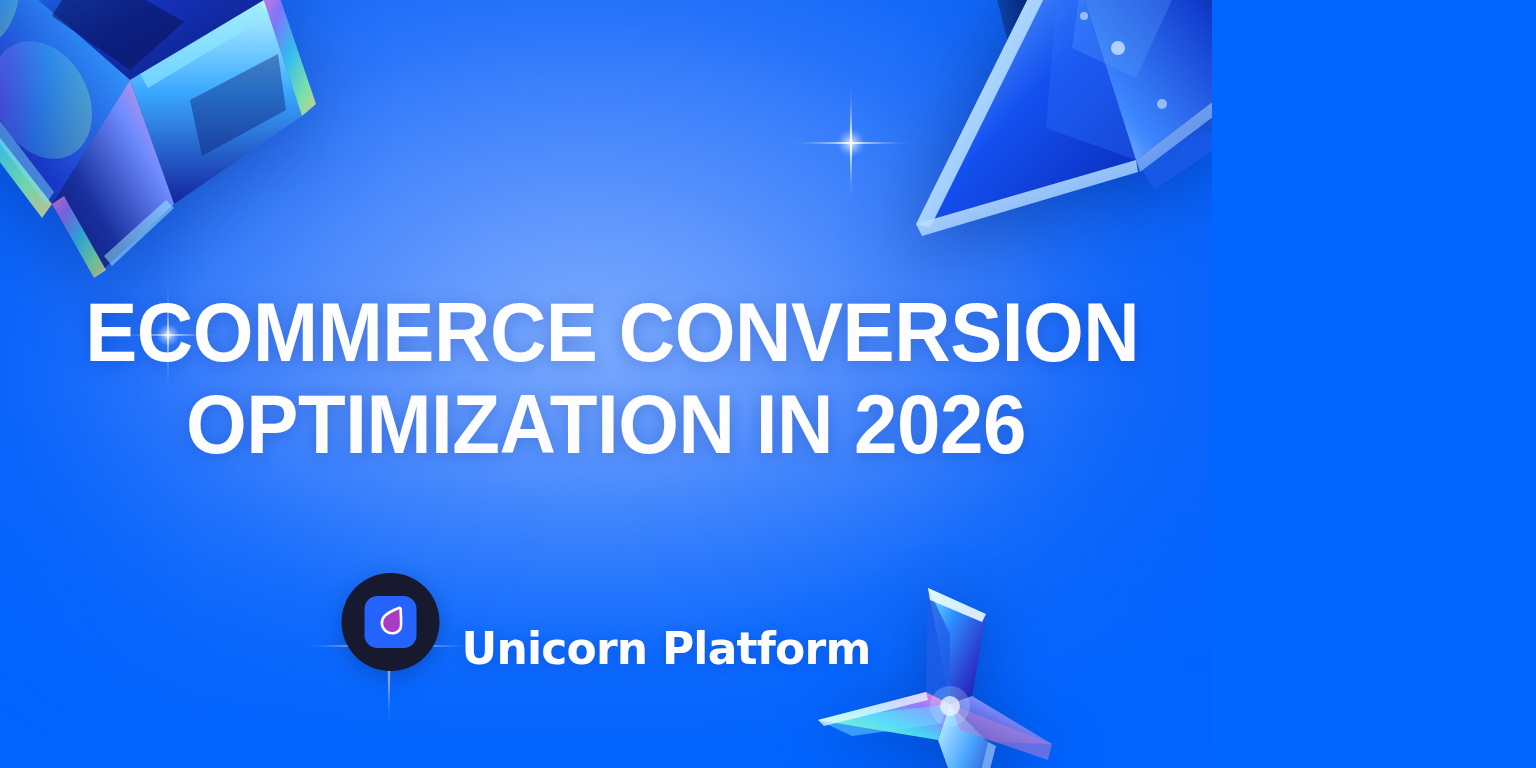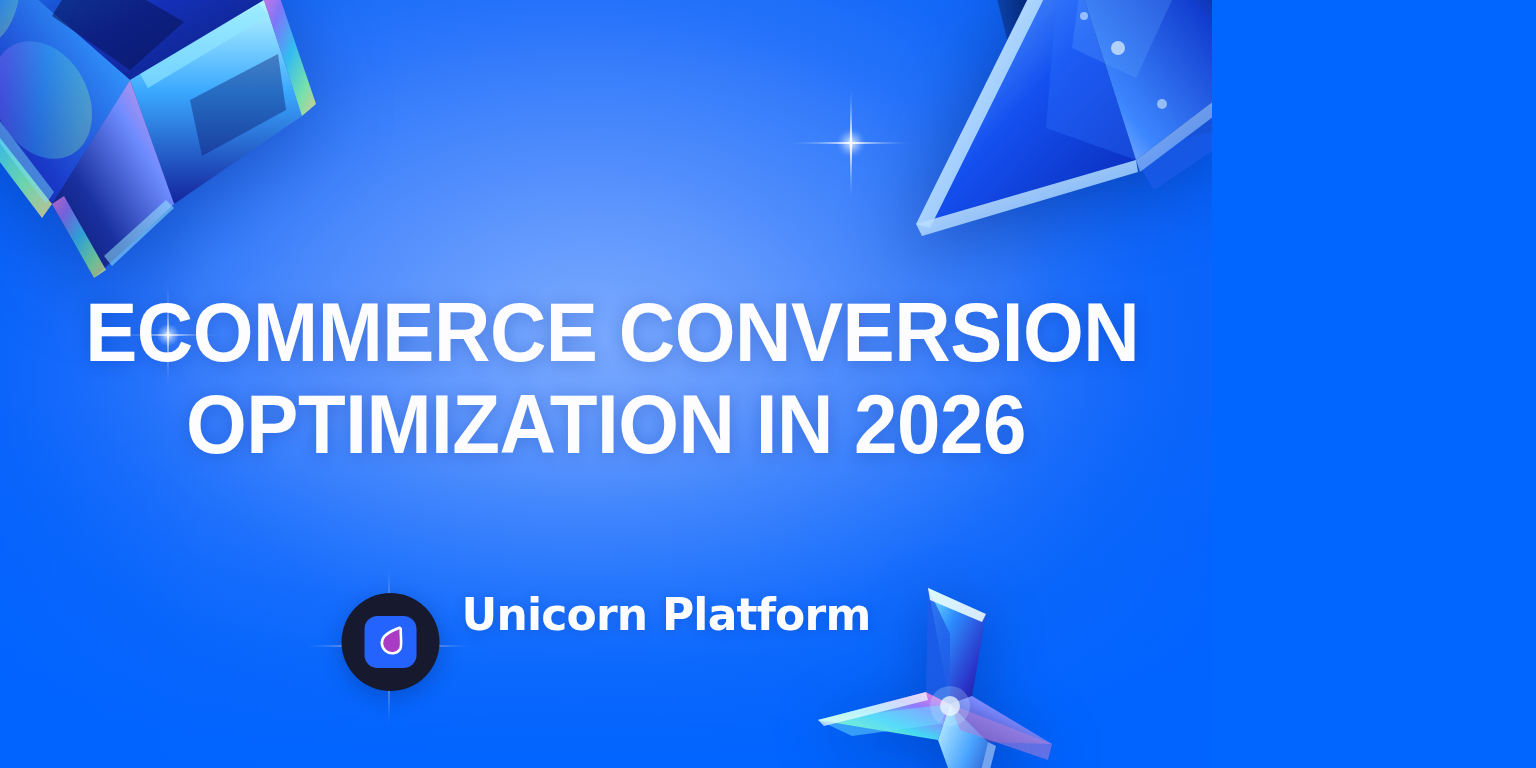--- a/index.html
+++ b/index.html
@@ -114,23 +114,23 @@
     letter-spacing:-0.5px;
     text-transform:uppercase;
     transform:scaleX(.93);
     text-shadow:0 2px 18px rgba(0,40,140,.28);
     max-width:1120px;
   }
   .headline .line{ display:block; white-space:nowrap; }
 
   .logo-lockup{
     position:absolute;
-    left:50%; top:642px;
+    left:50%; top:622px;
     transform:translate(-50%,-50%);
-    display:flex; align-items:flex-start; gap:22px;
+    display:flex; align-items:flex-end; gap:22px;
   }
   .logo-mark{
     width:98px; height:98px; border-radius:50%;
     background:#171a2e;
     display:flex; align-items:center; justify-content:center;
     flex:0 0 auto;
     box-shadow:0 6px 22px rgba(0,20,80,.28);
   }
   .logo-tile{
     width:52px; height:52px; border-radius:13px;

